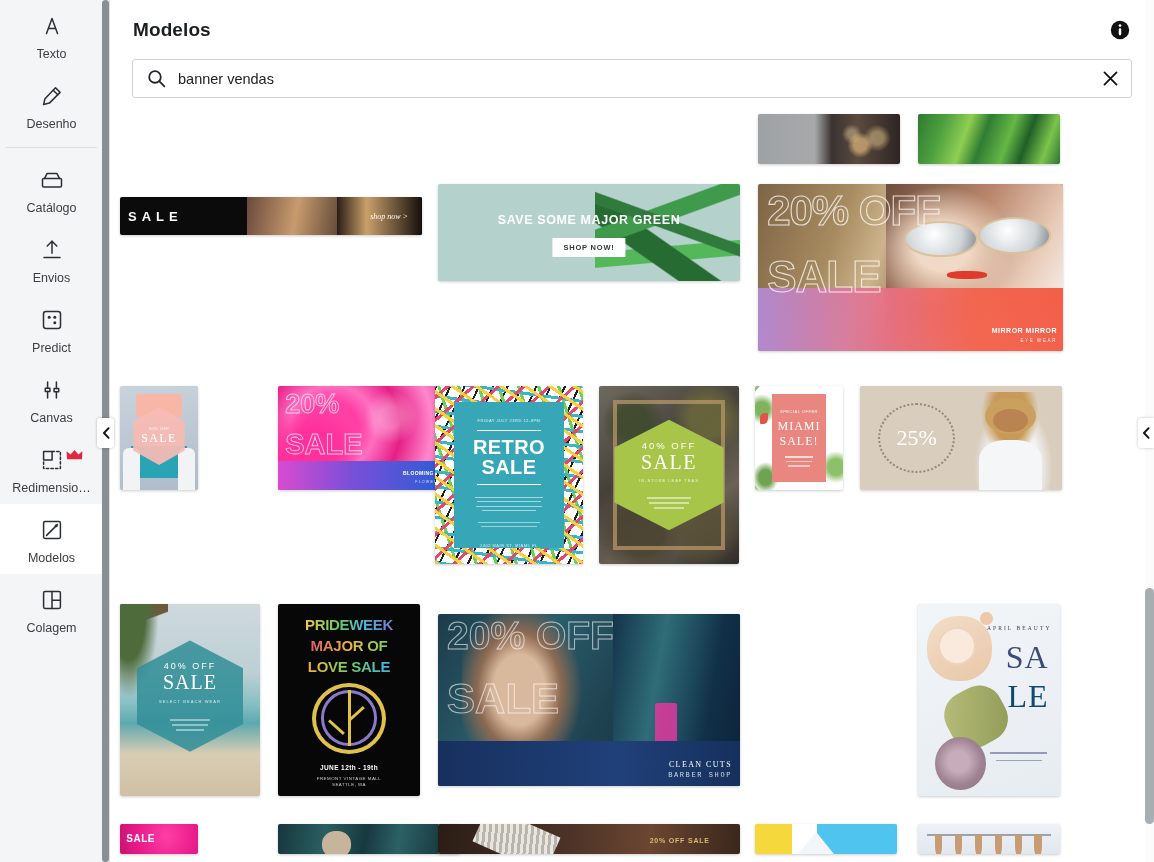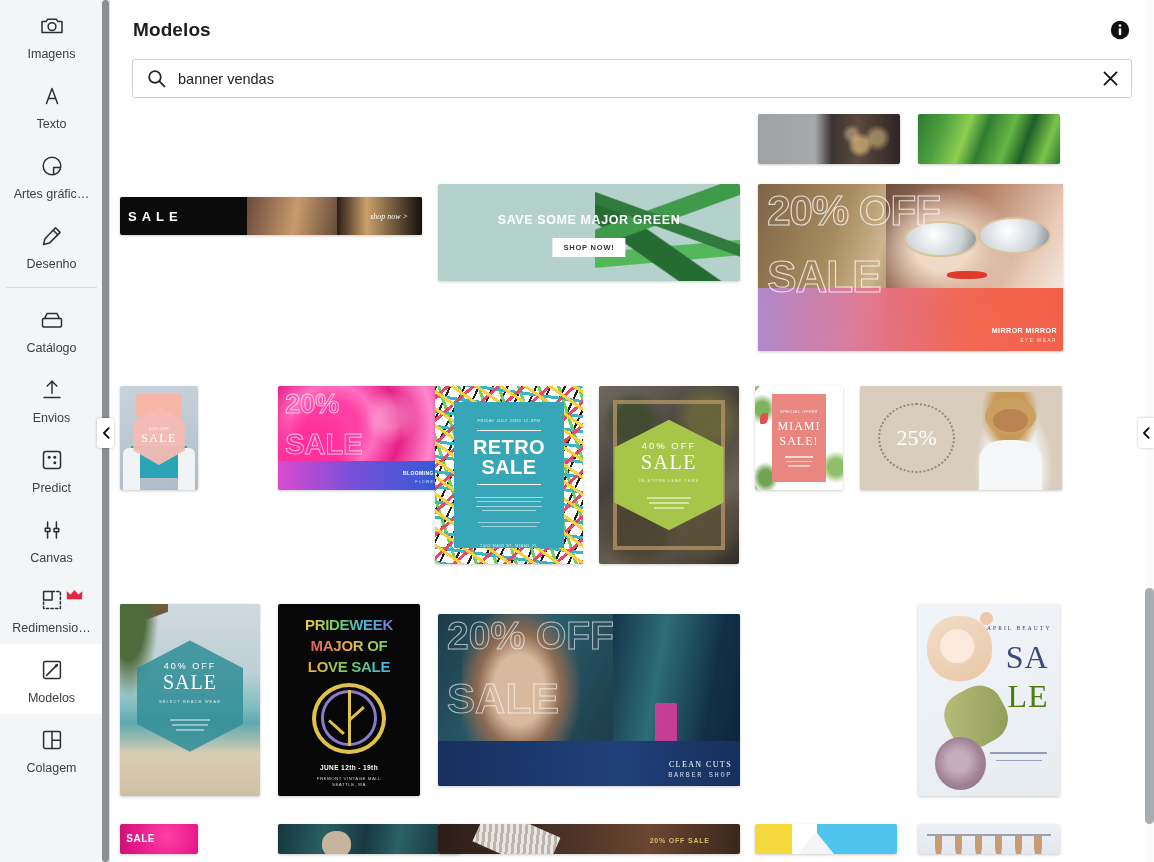--- a/index.html
+++ b/index.html
@@ -130,43 +130,25 @@
 </head>
 <body>
 
 <div class="app">
 
   <nav class="sidebar">
     <div class="side-scroll" id="sidebar-items">
         <div class="side-item">
           <span class="side-ico">
             <svg width="26" height="26" viewBox="0 0 26 26">
-              <path fill="none" stroke="#2b2f33" stroke-width="1.5" stroke-linecap="round" stroke-linejoin="round" d="M3 8.5h4l1.7-2.3h8.6L19 8.5h4v11H3z"></path>
-              <circle cx="13" cy="13.6" r="3.9" fill="none" stroke="#2b2f33" stroke-width="1.5" stroke-linecap="round" stroke-linejoin="round"></circle>
-            </svg>
-          </span>
-          <span class="side-label">Imagens</span>
-        </div>
-        <div class="side-item">
-          <span class="side-ico">
-            <svg width="26" height="26" viewBox="0 0 26 26">
               <path fill="none" stroke="#2b2f33" stroke-width="1.5" stroke-linecap="round" stroke-linejoin="round" d="M7.5 20.5 13 5.5l5.5 15"></path>
               <path fill="none" stroke="#2b2f33" stroke-width="1.5" stroke-linecap="round" stroke-linejoin="round" d="M9.6 15.4h6.8"></path>
             </svg>
           </span>
           <span class="side-label">Texto</span>
-        </div>
-        <div class="side-item">
-          <span class="side-ico">
-            <svg width="26" height="26" viewBox="0 0 26 26">
-              <path fill="none" stroke="#2b2f33" stroke-width="1.5" stroke-linecap="round" stroke-linejoin="round" d="M13 4.2a8.8 8.8 0 1 1 0 17.6 8.8 8.8 0 0 1 0-17.6"></path>
-              <path fill="none" stroke="#2b2f33" stroke-width="1.5" stroke-linecap="round" stroke-linejoin="round" d="M21.4 14.6h-6.8v6.8"></path>
-            </svg>
-          </span>
-          <span class="side-label">Artes gráfic…</span>
         </div>
         <div class="side-item">
           <span class="side-ico">
             <svg width="26" height="26" viewBox="0 0 26 26">
               <path fill="none" stroke="#2b2f33" stroke-width="1.5" stroke-linecap="round" stroke-linejoin="round" d="m16.5 4.8 4.6 4.6L10.4 20.1 4.5 21.6l1.5-5.9z"></path>
               <path fill="none" stroke="#2b2f33" stroke-width="1.5" stroke-linecap="round" stroke-linejoin="round" d="m14.2 7.2 4.6 4.6"></path>
             </svg>
           </span>
           <span class="side-label">Desenho</span>
         </div>
@@ -448,21 +430,21 @@
         </div>
         <div class="tpl" style="position: absolute; left: 808px; top: 492px; width: 142px; height: 192px;">
           <div class="art" style="background:linear-gradient(160deg,#f2f5f8,#e7ecf1)"></div>
               <div style="position:absolute;left:6%;top:6%;width:46%;height:34%;border-radius:46%;background:linear-gradient(150deg,#f3ddc8,#e8c7a8);"></div>
               <div style="position:absolute;left:14%;top:12%;width:27%;height:20%;border-radius:50%;background:#faeade;border:2px solid #eed4bc"></div>
               <div style="position:absolute;left:44%;top:4%;width:9%;height:7%;border-radius:50%;background:#eec8a8"></div>
               <div style="position:absolute;left:20%;top:44%;width:42%;height:30%;transform:rotate(-28deg);border-radius:40%;background:linear-gradient(120deg,#b9bf7c,#8f9a55)"></div>
               <div style="position:absolute;left:12%;bottom:3%;width:36%;height:28%;border-radius:50%;background:radial-gradient(circle at 46% 46%,#c7adbc 0 26%,#9f8394 58%,#8a6f80)"></div>
               <div style="position:absolute;right:6%;top:11%;color:#3b4163;font-size:5.5px;letter-spacing:2.1px;font-family:'Liberation Serif',serif;">APRIL BEAUTY</div>
               <div style="position:absolute;right:8%;top:20%;color:#3b4a79;font-size:32px;font-family:'Liberation Serif',serif;line-height:.95;letter-spacing:1px;">SA</div>
-              <div style="position:absolute;right:8%;top:40%;color:#4d7c0f;font-size:32px;font-family:'Liberation Serif',serif;line-height:.95;letter-spacing:1px;">LE</div>
+              <div style="position:absolute;right:8%;top:40%;color:#0c4a6e;font-size:32px;font-family:'Liberation Serif',serif;line-height:.95;letter-spacing:1px;">LE</div>
               <div style="position:absolute;right:9%;bottom:22%;width:40%;height:1.6px;background:rgba(59,74,121,.5)"></div>
               <div style="position:absolute;right:13%;bottom:18%;width:32%;height:1.6px;background:rgba(59,74,121,.45)"></div>
         </div>
         <div class="tpl" style="position: absolute; left: 10px; top: 712px; width: 78px; height: 30px;">
           <div class="art" style="background:radial-gradient(circle at 60% 40%,#ff3fa4,#e91a8c 60%,#c9126f)"></div>
               <div style="position:absolute;left:8%;top:30%;color:#fff;font-size:10px;font-weight:bold;letter-spacing:.5px;">SALE</div>
         </div>
         <div class="tpl" style="position: absolute; left: 168px; top: 712px; width: 182px; height: 30px;">
           <div class="art" style="background:linear-gradient(100deg,#16363c 0%,#2a5f62 26%,#17393f 48%,#2b6166 66%,#11292e 100%)"></div>
               <div style="position:absolute;left:24%;top:22%;width:16%;height:90%;border-radius:46%;background:#c7b49c"></div>

